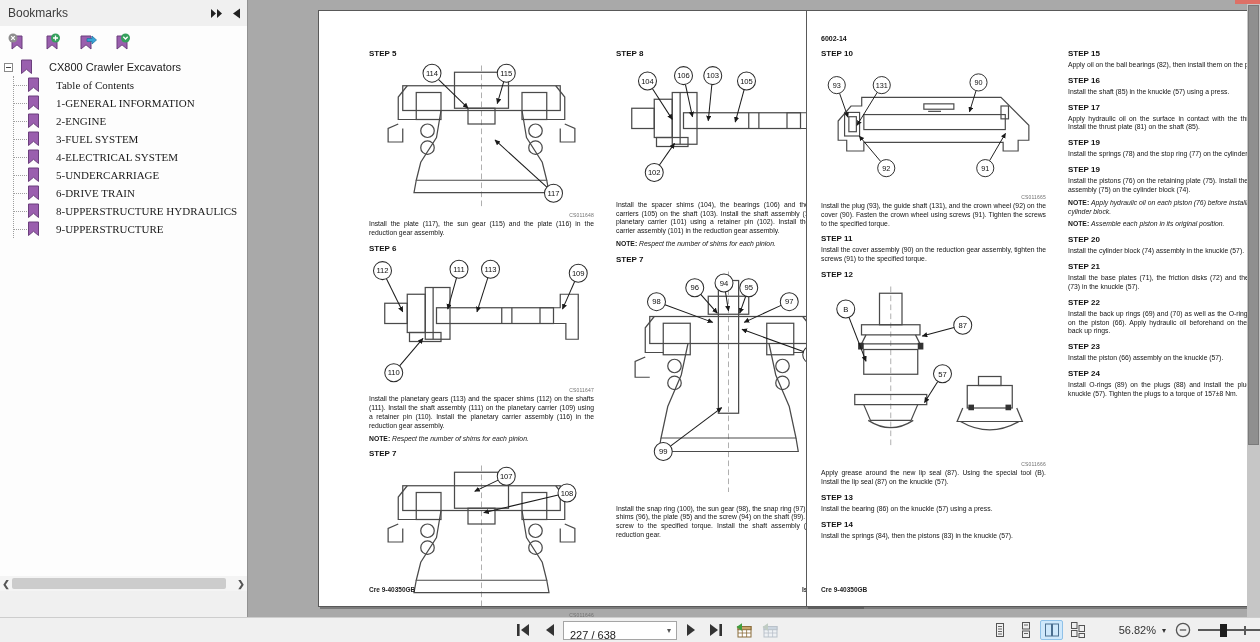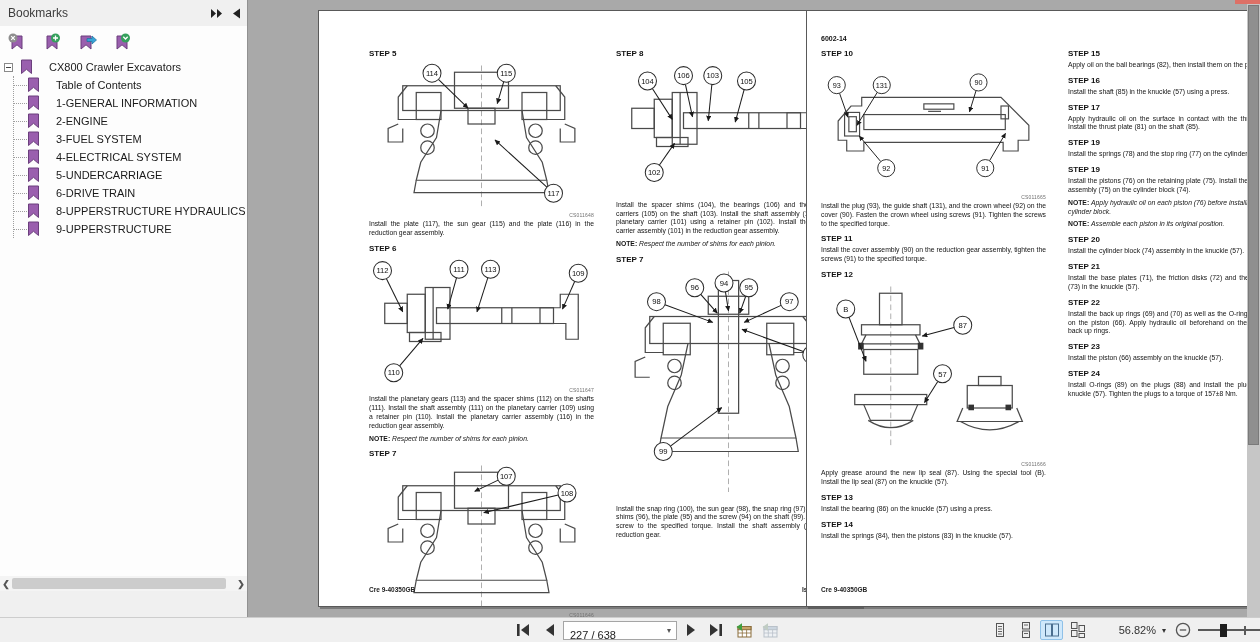--- a/index.html
+++ b/index.html
@@ -12,21 +12,21 @@
   .sb-hicons{display:flex;align-items:center;gap:8px;}
   .sb-hicons svg{display:block;cursor:pointer;}
   .sb-tools{position:absolute;top:28px;left:0;width:100%;height:28px;display:flex;align-items:center;gap:17px;padding-left:8px;box-sizing:border-box;}
   .sb-tools .tool{position:relative;width:18px;height:18px;cursor:pointer;}
   .sb-tree{position:absolute;top:58px;left:4px;right:2px;bottom:46px;overflow:hidden;font-size:11px;color:#1a1a1a;}
   .trow{display:flex;align-items:center;height:18px;white-space:nowrap;cursor:pointer;}
   .trow .tlabel{padding-left:16px;}
   .expander{width:9px;height:9px;box-sizing:border-box;border:1px solid #8a8a8a;background:#fff;position:relative;margin-right:7px;flex:0 0 auto;}
   .expander .minus{position:absolute;left:1px;right:1px;top:3px;height:1px;background:#444;}
   .bmi{flex:0 0 auto;display:flex;}
-  .tkids{margin-left:9px;border-left:1px dotted #9f9f9f;}
+  .tkids{margin-left:9px;border-left:1px dotted #9f9f9f;font-family:Liberation Serif, serif;}
   .trow.child .stub{width:13px;border-top:1px dotted #9f9f9f;flex:0 0 auto;}
   .sb-hscroll{position:absolute;left:0;bottom:26px;width:100%;height:15px;background:#f4f4f4;display:flex;align-items:center;}
   .hs-arrow{width:12px;height:15px;display:flex;align-items:center;justify-content:center;color:#555;font-size:9px;font-weight:bold;cursor:pointer;}
   .hs-track{flex:1;height:13px;background:#f4f4f4;position:relative;}
   .hs-thumb{position:absolute;left:0;top:1px;height:11px;width:96%;background:#cccccc;border-radius:2px;cursor:pointer;}
   .sb-bottom{position:absolute;left:0;bottom:0;width:100%;height:26px;background:#f0f0f0;}
 
   
   .doc-area{position:absolute;left:248px;top:0;width:1012px;height:617px;background:#a9a9a9;overflow:hidden;}
   .page{position:absolute;top:10px;width:544px;height:597px;background:#ffffff;border:1px solid #595959;box-shadow:2px 2px 0 rgba(55,55,55,.4);box-sizing:border-box;}

